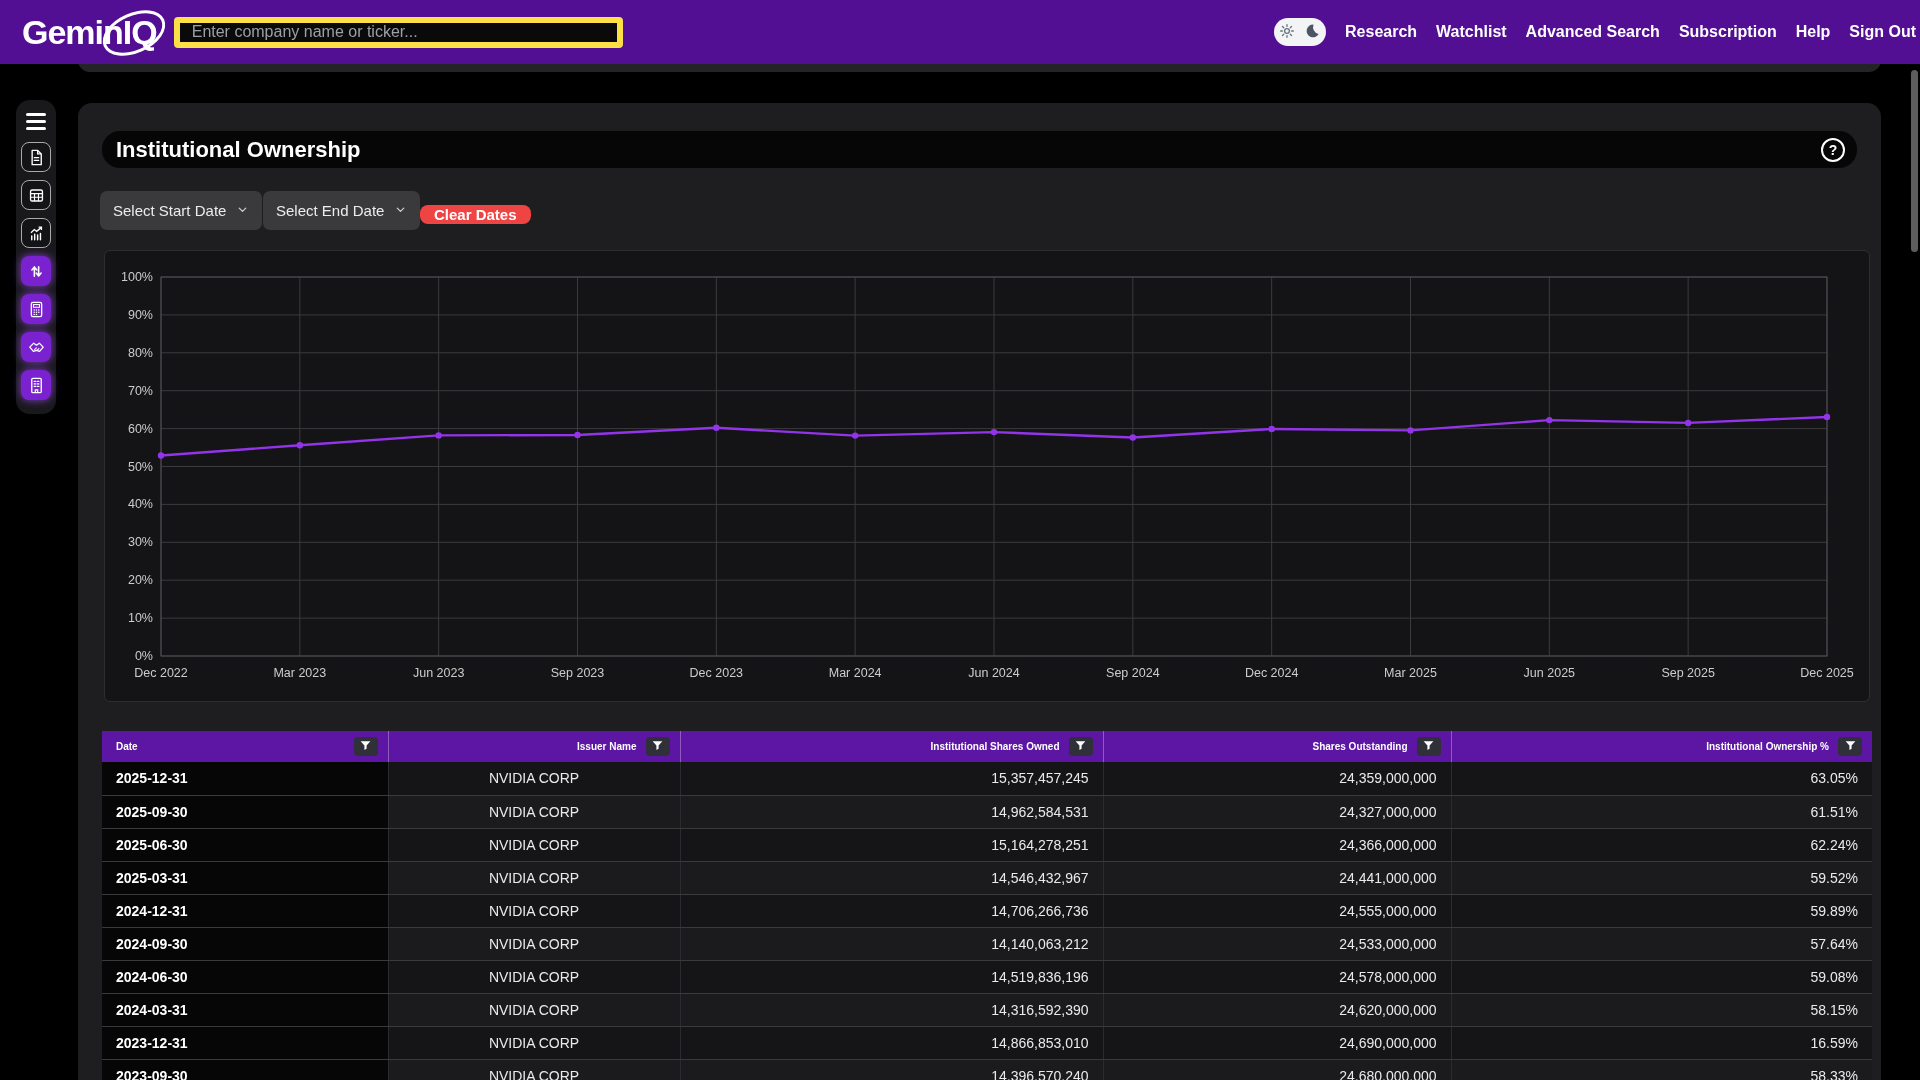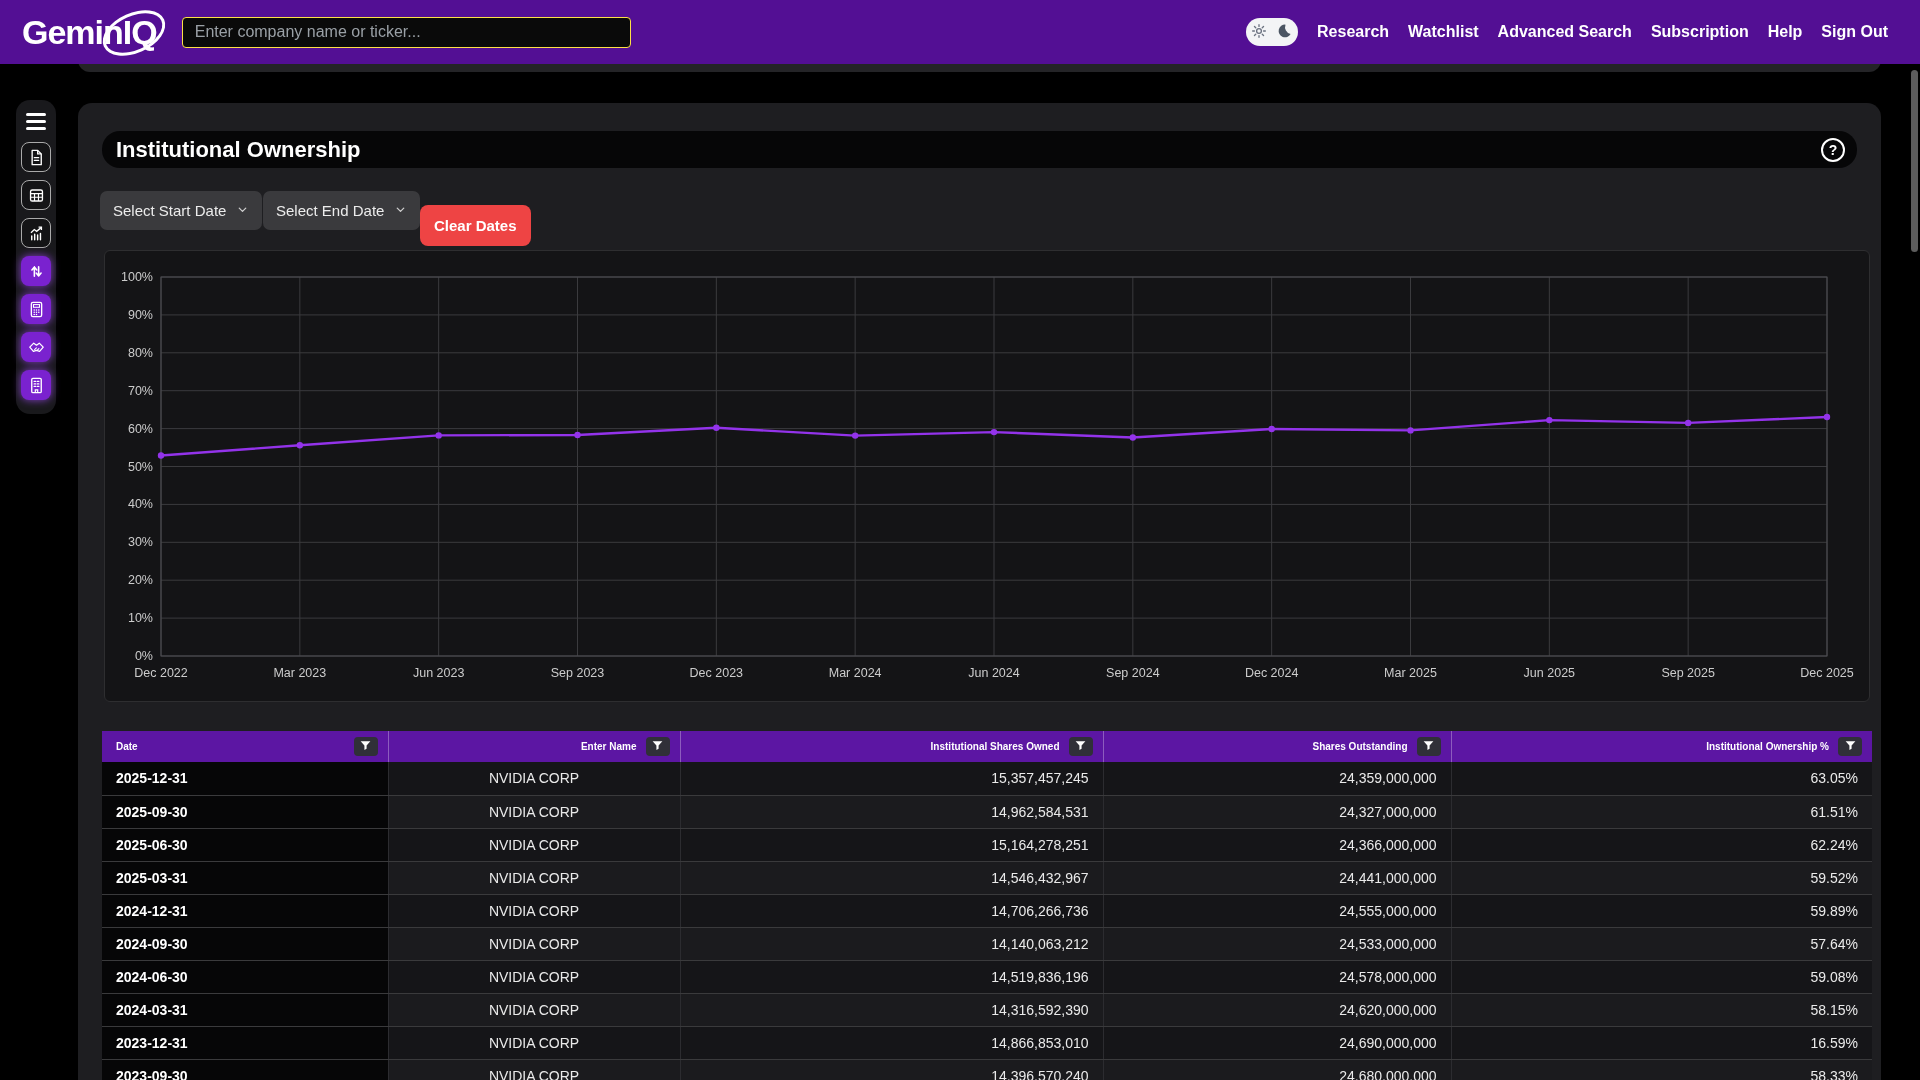--- a/index.html
+++ b/index.html
@@ -2,23 +2,23 @@
 <html><head>
 <meta charset="utf-8">
 <style>
   * { margin:0; padding:0; box-sizing:border-box; }
   html,body { width:1920px; height:1080px; overflow:hidden; background:#000; font-family:"Liberation Sans","DejaVu Sans",sans-serif; }
 
   
   .nav { position:absolute; left:0; top:0; width:1920px; height:64px; background:#530f94; display:flex; align-items:center; z-index:40; }
   .logo { position:relative; margin-left:22px; font-size:34px; font-weight:800; color:#fff; letter-spacing:-1px; white-space:nowrap; }
   .logo .orbit { position:absolute; right:-10px; top:0px; width:66px; height:40px; border:3px solid #fff; border-radius:50%; transform:rotate(-24deg); pointer-events:none; }
-  .search-input { margin-left:25px; width:449px; height:31px; background:#0a0a0a; border:1px solid #fde047; border-radius:4px; color:#e5e5e5; font-size:16px; padding:0 12px; outline:none; }
+  .search-input { margin-left:17px; width:449px; height:31px; background:#0a0a0a; border:6px solid #fde047; border-radius:4px; color:#e5e5e5; font-size:16px; padding:0 12px; outline:none; }
   .search-input::placeholder { color:#9aa0a6; }
-  .nav-right { margin-left:auto; margin-right:32px; display:flex; align-items:center; gap:19px; }
+  .nav-right { margin-left:auto; margin-right:4px; display:flex; align-items:center; gap:19px; }
   .theme-toggle { width:52px; height:28px; background:#f3f4f6; border-radius:14px; display:flex; align-items:center; justify-content:space-between; padding:0 5px; cursor:pointer; border:none; }
   .nav-link { color:#fff; font-size:16px; font-weight:700; text-decoration:none; white-space:nowrap; cursor:pointer; }
 
   
   .scrolled-card-edge { position:absolute; left:78px; top:50px; width:1803px; height:22px; background:#242427; border-radius:0 0 12px 12px; z-index:5; }
 
   
   .scrollbar-thumb { position:absolute; right:2px; top:70px; width:7px; height:182px; background:#5d5d5d; border-radius:4px; z-index:50; }
 
   
@@ -31,21 +31,21 @@
 
   
   .card { position:absolute; left:78px; top:103px; width:1803px; height:1010px; background:#1e1e21; border-radius:14px; z-index:8; }
   .title-bar { position:absolute; left:24px; top:28px; width:1755px; height:37px; background:#060607; border-radius:18px; display:flex; align-items:center; justify-content:space-between; padding:0 12px 0 14px; }
   .page-title { color:#fff; font-size:22px; font-weight:700; }
   .help-btn { width:24px; height:24px; border-radius:50%; border:2px solid #fff; background:transparent; color:#fff; font-size:14px; font-weight:700; display:flex; align-items:center; justify-content:center; cursor:pointer; }
 
   .dd-btn { position:absolute; height:39px; background:#3a3a3d; border:none; border-radius:7px; color:#ececec; font-size:15px; display:flex; align-items:center; gap:10px; padding:0 13px; cursor:pointer; }
   #dd-start { left:22px; top:88px; }
   #dd-end { left:185px; top:88px; }
-  .clear-btn { position:absolute; left:342px; top:102px; height:41px; background:#ee4444; border:none; border-radius:8px; color:#fff; font-size:15px; font-weight:700; padding:0 14px; cursor:pointer; }
+  .clear-btn { position:absolute; left:342px; top:102px; height:19px; background:#ee4444; border:none; border-radius:8px; color:#fff; font-size:15px; font-weight:700; padding:0 14px; cursor:pointer; }
 
   .chart-panel { position:absolute; left:26px; top:147px; width:1766px; height:452px; background:#141416; border:1px solid #2e2e30; border-radius:6px; }
   .chart-panel svg { display:block; }
 
   
   .data-table { position:absolute; left:24px; top:628px; width:1770px; border-collapse:collapse; table-layout:fixed; }
   .data-table th { background:#5c16a3; color:#fff; font-size:10px; font-weight:700; height:31px; padding:0 10px 0 14px; border-right:1px solid rgba(255,255,255,.3); }
   .data-table th:last-child { border-right:none; }
   .data-table th .th-inner { display:flex; align-items:center; gap:9px; justify-content:flex-end; }
   .data-table th.col-0 .th-inner { justify-content:space-between; }
@@ -277,21 +277,21 @@
               <span>Date</span>
               <button class="filter-btn">
                 <span><svg width="13" height="13" viewBox="0 0 24 24">
                     <path d="M3 4h18l-7 8v6l-4 2.5V12z" fill="#fff"></path>
                   </svg></span>
               </button>
             </div>
           </th>
           <th class="col-1">
             <div class="th-inner">
-              <span>Enter Name</span>
+              <span>Issuer Name</span>
               <button class="filter-btn">
                 <span><svg width="13" height="13" viewBox="0 0 24 24">
                     <path d="M3 4h18l-7 8v6l-4 2.5V12z" fill="#fff"></path>
                   </svg></span>
               </button>
             </div>
           </th>
           <th class="col-2">
             <div class="th-inner">
               <span>Institutional Shares Owned</span>

